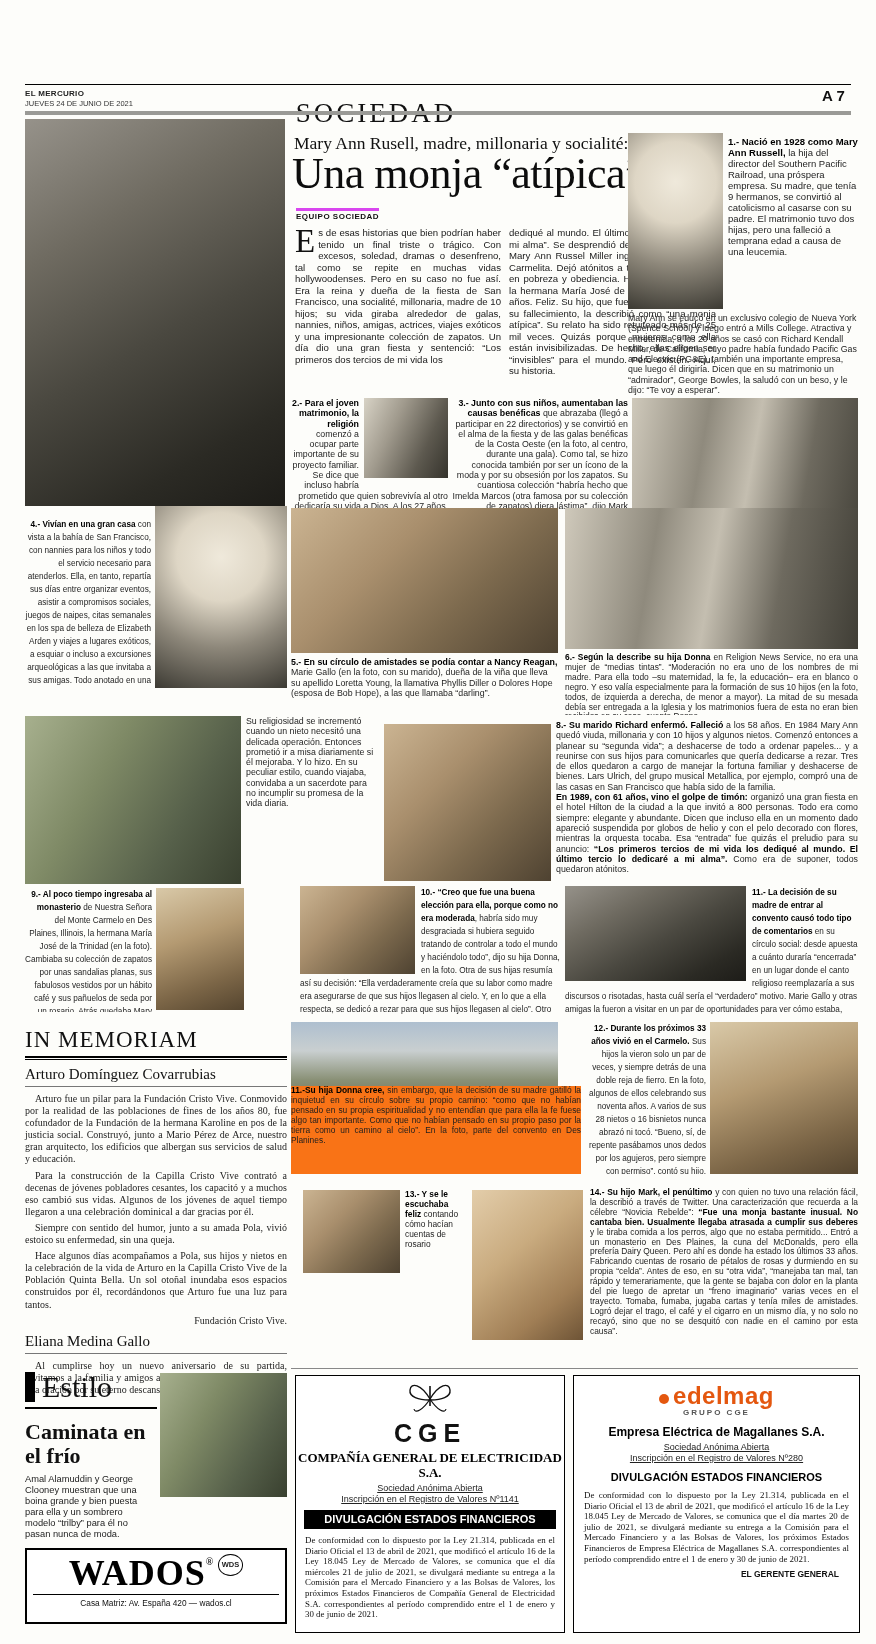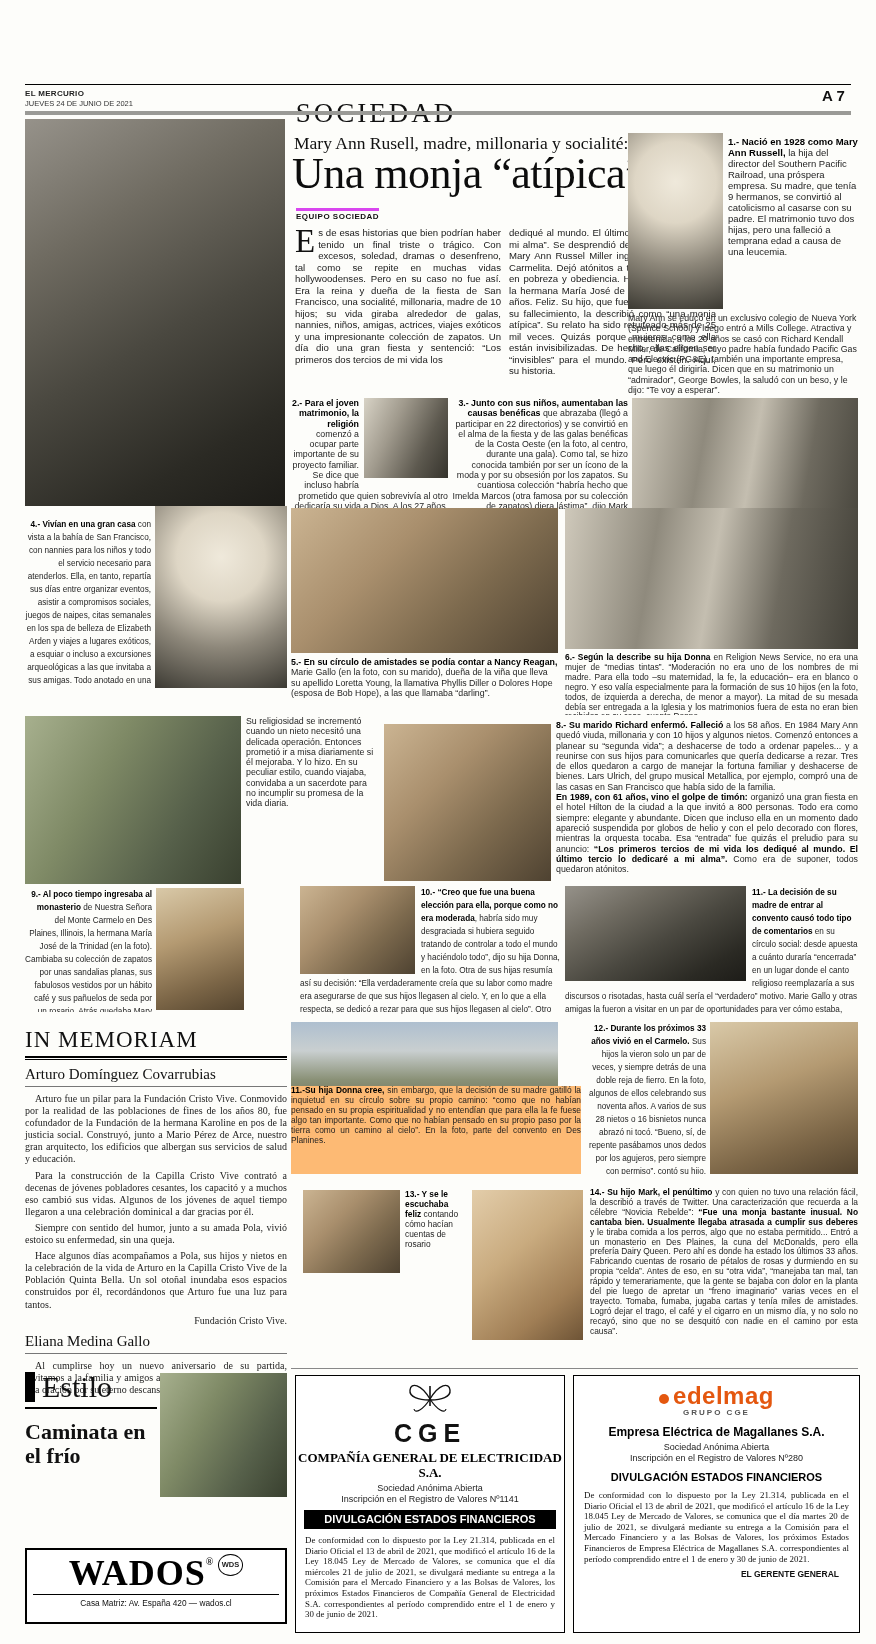--- a/index.html
+++ b/index.html
@@ -51,21 +51,21 @@
   .estilo-head{font:bold 22px/24px "Liberation Serif",serif;color:#111;}
   .estilo-body{font:9.3px/11px "Liberation Sans",sans-serif;color:#222;margin:0;}
   
   .adbox{border:1px solid #000;background:#fff;}
   .wados-box{border:2px solid #000;background:#fff;}
   .wados-logo{font:bold 36px/38px "Liberation Serif",serif;letter-spacing:1px;color:#000;}
   .wds-badge{display:inline-block;font:bold 7.5px/8px "Liberation Sans",sans-serif;border:1px solid #000;border-radius:50%;padding:6px 3px;vertical-align:18px;}
   .wados-foot{font:8.3px/10px "Liberation Sans",sans-serif;text-align:center;color:#111;border-top:1px solid #000;padding-top:3px;}
   .cge-logo{font:bold 25px/26px "Liberation Sans",sans-serif;letter-spacing:6px;text-align:center;color:#111;}
   .ad-company{font:bold 13px/15px "Liberation Serif",serif;text-align:center;color:#000;}
-  .ad-sub{font:9px/11px "Liberation Sans",sans-serif;text-align:center;color:#222;}
+  .ad-sub{font:9px/11px "Liberation Sans",sans-serif;text-align:center;color:#222;text-decoration:underline;}
   .ad-banner{background:#000;color:#fff;font:bold 11px/13px "Liberation Sans",sans-serif;text-align:center;padding:3px 0;}
   .ad-banner2{color:#000;font:bold 11px/13px "Liberation Sans",sans-serif;text-align:center;padding:3px 0;}
   .ad-legal{font:8.9px/10.6px "Liberation Serif",serif;text-align:justify;color:#111;margin:0;}
   .ad-signer{font:bold 8.5px/10px "Liberation Sans",sans-serif;text-align:right;color:#111;}
   .edelmag-logo{font:bold 24px/24px "Liberation Sans",sans-serif;color:#e4570f;letter-spacing:.5px;text-align:center;}
   .edelmag-grupo{font:bold 8px/9px "Liberation Sans",sans-serif;letter-spacing:2px;color:#555;text-align:center;}
 </style>
 </head>
 <body>
 
@@ -146,21 +146,21 @@
     <div class="ph ph-col-warm fl-l" style="width:115px;height:88px"></div>
     <p class="cap f82"><b>10.- “Creo que fue una buena elección para ella, porque como no era moderada</b><span>, habría sido muy desgraciada si hubiera seguido tratando de controlar a todo el mundo y haciéndolo todo”, dijo su hija Donna, en la foto. Otra de sus hijas resumía así su decisión: “Ella verdaderamente creía que su labor como madre era asegurarse de que sus hijos llegasen al cielo. Y, en lo que a ella respecta, se dedicó a rezar para que sus hijos llegasen al cielo”. Otro de sus hijos tuvo una reacción del mal menor: “No estás perdiendo una madre; estás ganando una hermana”, les dijo a los que estaban afligidos. Pero no todos la apoyaron. Tres de ellos no la vieron nunca más, además que fue madrina de matrimonio de tres de sus hijos.</span></p>
   </div>
 
   <div class="abs clip" style="left:565px;top:886px;width:293px;height:130px">
     <div class="ph ph-bw-dark fl-l" style="width:181px;height:95px"></div>
     <p class="cap f82"><b>11.- La decisión de su madre de entrar al convento causó todo tipo de comentarios</b><span> en su círculo social: desde apuesta a cuánto duraría “encerrada” en un lugar donde el canto religioso reemplazaría a sus discursos o risotadas, hasta cuál sería el “verdadero” motivo. Marie Gallo y otras amigas la fueron a visitar en un par de oportunidades para ver cómo estaba, pero las conversaciones o cartas eran limitadas y supervigiladas. Lo cierto es que pocas de ellas conocían su otro “yo”: el religioso y devoto.</span></p>
   </div>
 
   <div class="abs ph ph-sky" style="left:291px;top:1022px;width:267px;height:96px"></div>
-  <div class="abs clip" style="left:291px;top:1086px;width:290px;height:88px;background:#fdba74">
+  <div class="abs clip" style="left:291px;top:1086px;width:290px;height:88px;background:#f97316">
     <p class="cap f84 t-j"><b>11.-Su hija Donna cree,</b><span> sin embargo, que la decisión de su madre gatilló la inquietud en su círculo sobre su propio camino: “como que no habían pensado en su propia espiritualidad y no entendían que para ella la fe fuese algo tan importante. Como que no habían pensado en su propio paso por la tierra como un camino al cielo”. En la foto, parte del convento en Des Planines.</span></p>
   </div>
 
   <div class="abs clip" style="left:588px;top:1022px;width:118px;height:152px">
     <p class="cap f82 t-r"><b>12.- Durante los próximos 33 años vivió en el Carmelo.</b><span> Sus hijos la vieron solo un par de veces, y siempre detrás de una doble reja de fierro. En la foto, algunos de ellos celebrando sus noventa años. A varios de sus 28 nietos o 16 bisnietos nunca abrazó ni tocó. “Bueno, sí, de repente pasábamos unos dedos por los agujeros, pero siempre con permiso”, contó su hijo. Pero sin duda, rezaba por ellos.</span></p>
   </div>
   <div class="abs ph ph-col-room" style="left:710px;top:1022px;width:148px;height:152px"></div>
 
   <div class="abs ph ph-col-warm" style="left:303px;top:1190px;width:97px;height:83px"></div>
   <div class="abs clip" style="left:405px;top:1190px;width:58px;height:83px">
@@ -189,20 +189,23 @@
     <p class="im-sig">Familia Gallo Medina</p>
   </div>
 
   <div class="abs rule" style="left:291px;top:1368px;width:567px;height:1px;background:#888"></div>
 
   <div class="abs" style="left:25px;top:1372px;width:10px;height:30px;background:#000"></div>
   <div class="abs estilo-word" style="left:42px;top:1372px">Estilo</div>
   <div class="abs rule" style="left:25px;top:1407px;width:132px;height:2px"></div>
   <div class="abs ph ph-col-green" style="left:160px;top:1373px;width:127px;height:124px"></div>
   <div class="abs estilo-head" style="left:25px;top:1420px;width:125px">Caminata en el frío</div>
+  <div class="abs clip" style="left:25px;top:1474px;width:128px;height:68px">
+    <p class="estilo-body">Amal Alamuddin y George Clooney muestran que una boina grande y bien puesta para ella y un sombrero modelo “trilby” para él no pasan nunca de moda.</p>
+  </div>
 
   <div class="abs wados-box" style="left:25px;top:1548px;width:258px;height:72px">
     <div style="text-align:center;padding-top:4px">
       <span class="wados-logo">WADOS</span><span style="font:bold 10px/10px 'Liberation Serif',serif;vertical-align:20px">®</span>
       <span class="wds-badge">WDS</span>
     </div>
     <div class="wados-foot" style="margin:2px 6px 0 6px">Casa Matriz: Av. España 420 — wados.cl</div>
   </div>
 
   <div class="abs adbox" style="left:295px;top:1375px;width:268px;height:256px">

